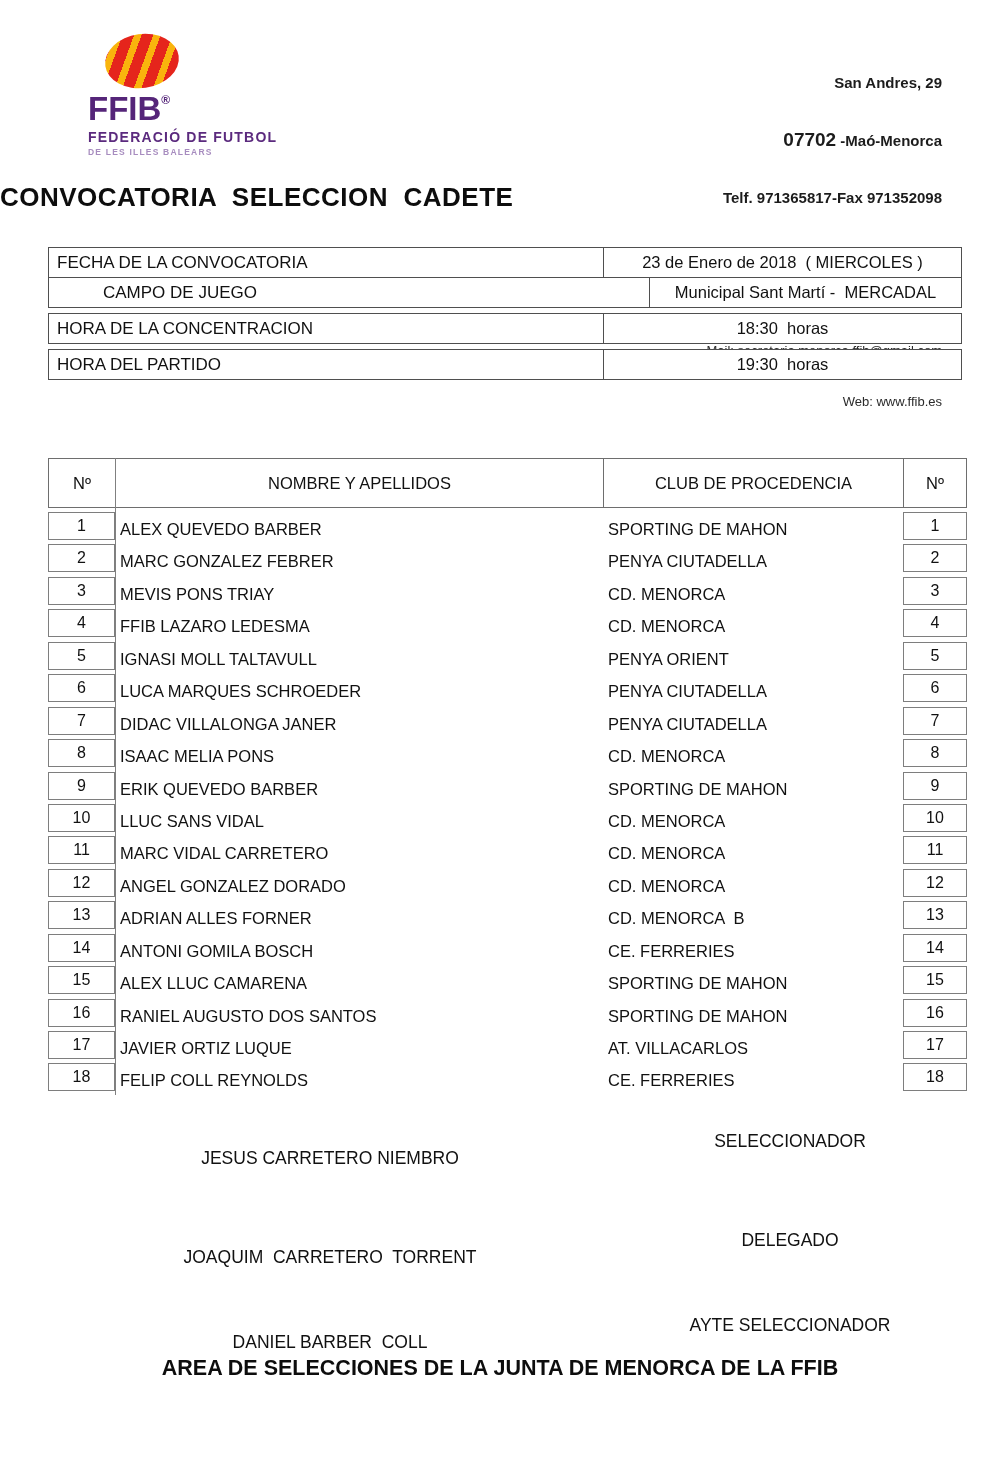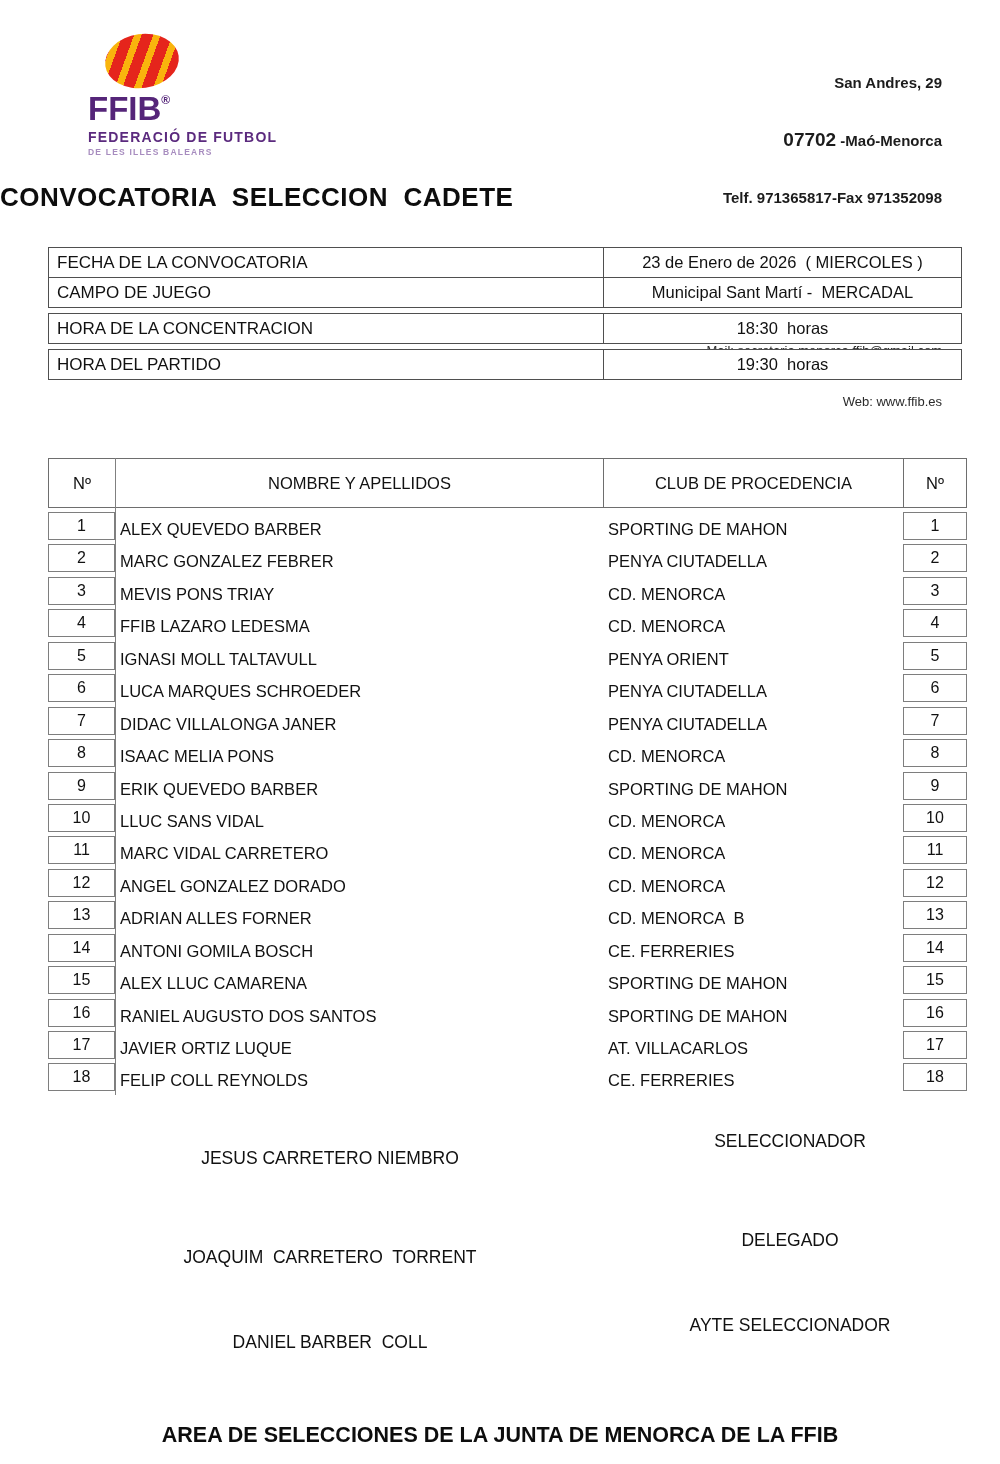--- a/index.html
+++ b/index.html
@@ -89,21 +89,21 @@
     top: 247px;
     left: 48px;
     width: 914px;
   }
   .info-row {
     display: flex;
     height: 31px;
     border: 1px solid #4f4f4f;
     background: #ffffff;
   }
-  .info-row:nth-child(2) { margin-top: -1px; }
+  .info-row:nth-child(2) { margin-top: -1px; padding-left: 46px; }
   .info-row:nth-child(n+3) { margin-top: 5px; }
   .info-label {
     width: 555px;
     border-right: 1px solid #4f4f4f;
     display: flex;
     align-items: center;
     padding-left: 8px;
     font-size: 17px;
     white-space: pre;
   }
@@ -202,21 +202,21 @@
     top: 7px;
     width: 300px;
     text-align: center;
     font-size: 17.5px;
     white-space: pre;
   }
 
   
   .footer-title {
     position: absolute;
-    top: 1423px;
+    top: 1356px;
     left: 0;
     width: 100%;
     text-align: center;
     font-size: 21.5px;
     font-weight: bold;
     white-space: pre;
     color: #0d0d0d;
   }
 </style>
 </head>
@@ -240,21 +240,21 @@
     <div class="addr-small">Mail: secretaria.menorca.ffib@gmail.com</div>
     <div class="addr-small">Web: www.ffib.es</div>
   </div>
 
   <div class="title">CONVOCATORIA  SELECCION  CADETE</div>
 
   <div class="info-table">
 
       <div class="info-row">
         <div class="info-label">FECHA DE LA CONVOCATORIA</div>
-        <div class="info-value">23 de Enero de 2026  ( MIERCOLES )</div>
+        <div class="info-value">23 de Enero de 2018  ( MIERCOLES )</div>
       </div>
 
       <div class="info-row">
         <div class="info-label">CAMPO DE JUEGO</div>
         <div class="info-value">Municipal Sant Martí -  MERCADAL</div>
       </div>
 
       <div class="info-row">
         <div class="info-label">HORA DE LA CONCENTRACION</div>
         <div class="info-value">18:30  horas</div>

